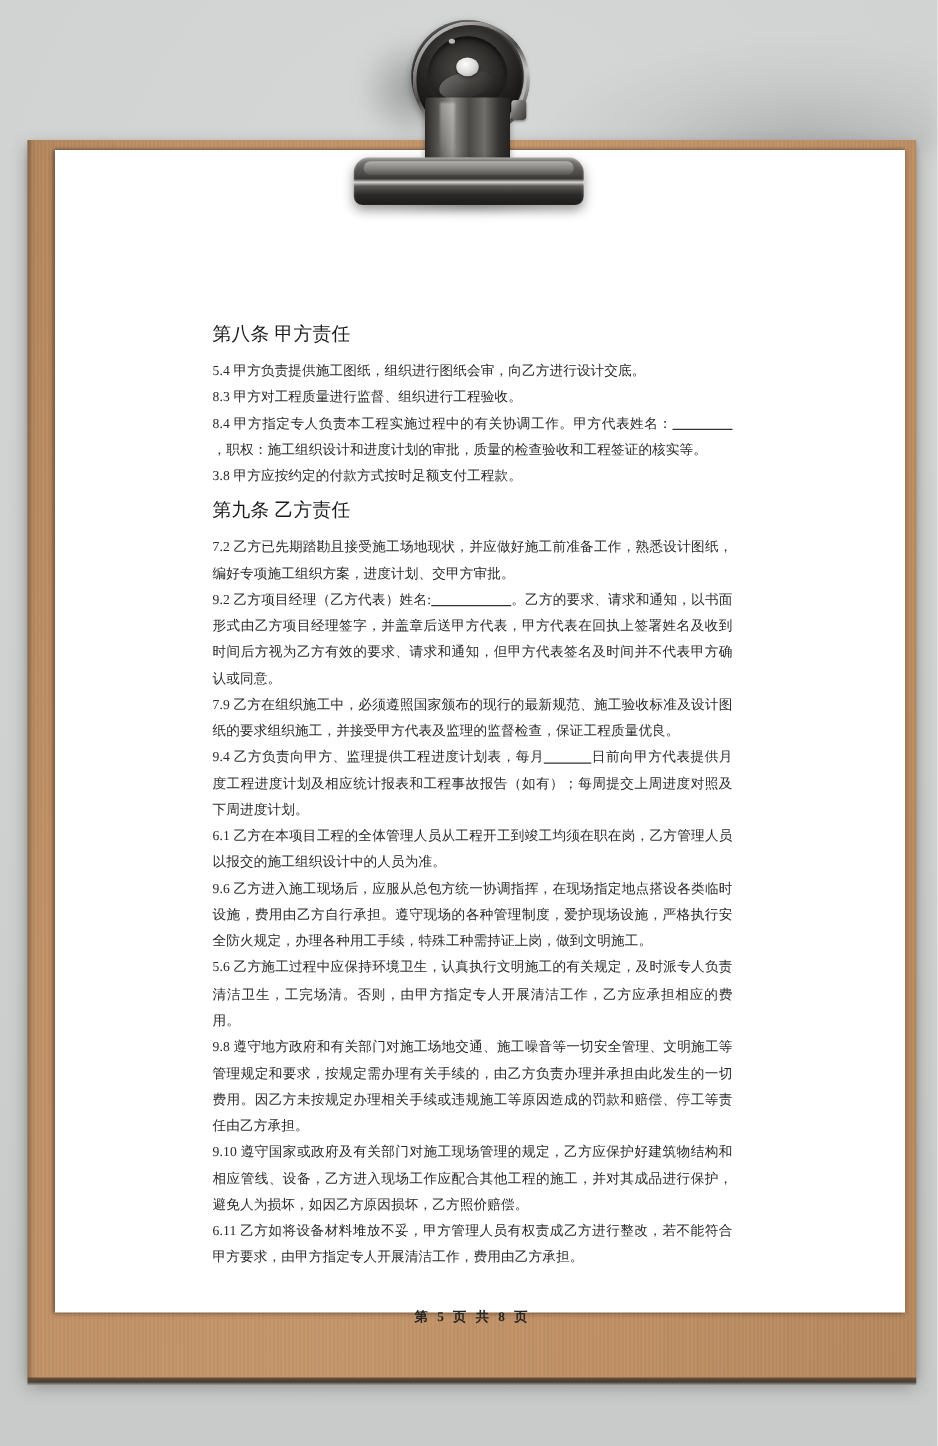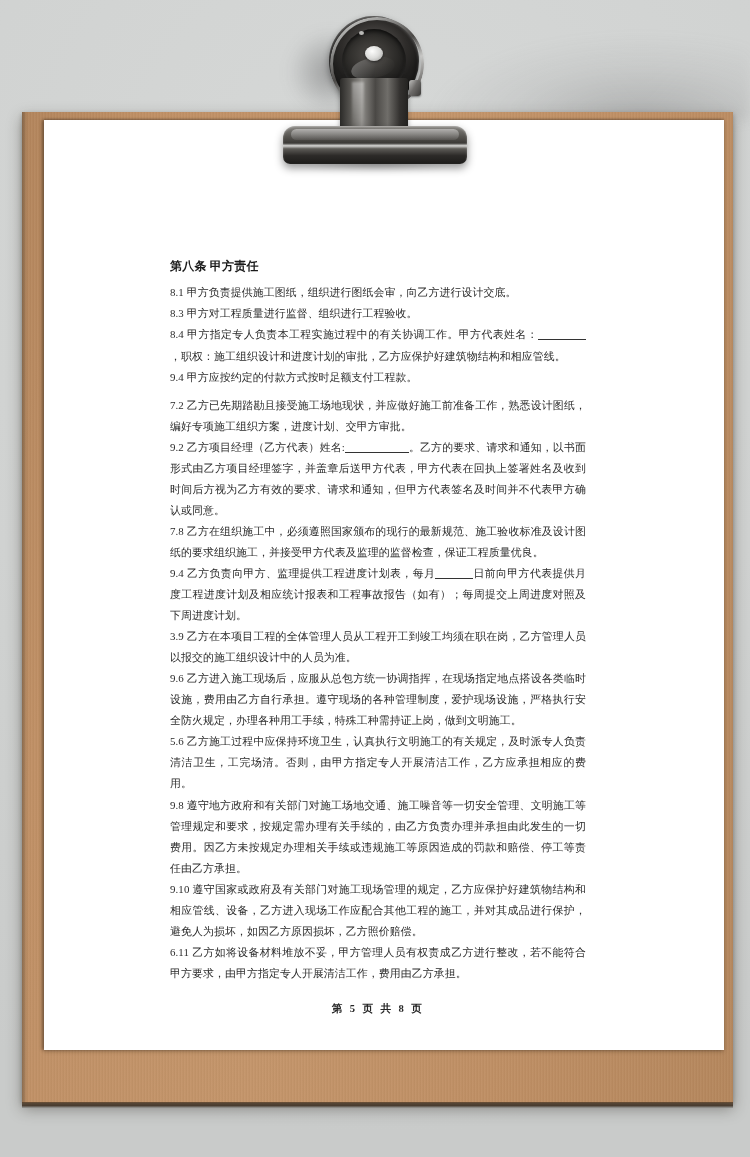--- a/index.html
+++ b/index.html
@@ -85,22 +85,22 @@
   }
 
   
   .doc {
     position: absolute;
     left: 170px;
     top: 258px;
     width: 416px;
   }
   .heading {
-    font-weight: bold;
-    font-size: 12px;
+    font-weight: normal;
+    font-size: 15px;
     color: #1a1a1a;
     margin: 0 0 7px 0;
     letter-spacing: 0.2px;
     line-height: 1.45;
   }
   .section {
     margin-bottom: 7px;
   }
   .section:last-child { margin-bottom: 0; }
   .para {
@@ -124,21 +124,21 @@
     border-bottom: 1px solid #333;
     vertical-align: -2px;
   }
   .blank-long {
     display: inline-block;
     width: 64px;
     border-bottom: 1px solid #333;
     vertical-align: -2px;
   }
   .footer {
-    margin-top: 18px;
+    margin-top: 30px;
     text-align: center;
     font-size: 10.6px;
     font-weight: bold;
     color: #262626;
     letter-spacing: 2.4px;
   }
 
   
   .clip {
     position: absolute;
@@ -294,32 +294,33 @@
   <div class="board-left-bevel"></div>
   <div class="board-bottom-edge"></div>
 </div>
 
 <div class="paper"></div>
 
 <div class="doc">
 
   <div class="section">
     <p class="heading">第八条  甲方责任</p>
-    <p class="para">8.1  甲方负责提供施工图纸，组织进行图纸会审，向乙方进行设计交底。</p>
+    <p class="para">5.4  甲方负责提供施工图纸，组织进行图纸会审，向乙方进行设计交底。</p>
     <p class="para">8.3 甲方对工程质量进行监督、组织进行工程验收。</p>
-    <p class="para"><span>8.4 甲方指定专人负责本工程实施过程中的有关协调工作。甲方代表姓名：</span><span class="blank-mid"></span><span>，职权：施工组织设计和进度计划的审批，乙方应保护好建筑物结构和相应管线。</span></p>
-    <p class="para">9.4 甲方应按约定的付款方式按时足额支付工程款。</p>
+    <p class="para"><span>8.4 甲方指定专人负责本工程实施过程中的有关协调工作。甲方代表姓名：</span><span class="blank-mid"></span><span>，职权：施工组织设计和进度计划的审批，质量的检查验收和工程签证的核实等。</span></p>
+    <p class="para">3.8 甲方应按约定的付款方式按时足额支付工程款。</p>
   </div>
 
   <div class="section">
+    <p class="heading">第九条  乙方责任</p>
     <p class="para">7.2  乙方已先期踏勘且接受施工场地现状，并应做好施工前准备工作，熟悉设计图纸，编好专项施工组织方案，进度计划、交甲方审批。</p>
     <p class="para"><span>9.2  乙方项目经理（乙方代表）姓名:</span><span class="blank-long"></span><span>。乙方的要求、请求和通知，以书面形式由乙方项目经理签字，并盖章后送甲方代表，甲方代表在回执上签署姓名及收到时间后方视为乙方有效的要求、请求和通知，但甲方代表签名及时间并不代表甲方确认或同意。</span></p>
-    <p class="para">7.8 乙方在组织施工中，必须遵照国家颁布的现行的最新规范、施工验收标准及设计图纸的要求组织施工，并接受甲方代表及监理的监督检查，保证工程质量优良。</p>
+    <p class="para">7.9 乙方在组织施工中，必须遵照国家颁布的现行的最新规范、施工验收标准及设计图纸的要求组织施工，并接受甲方代表及监理的监督检查，保证工程质量优良。</p>
     <p class="para"><span>9.4 乙方负责向甲方、监理提供工程进度计划表，每月</span><span class="blank-short"></span><span>日前向甲方代表提供月度工程进度计划及相应统计报表和工程事故报告（如有）；每周提交上周进度对照及下周进度计划。</span></p>
-    <p class="para">3.9 乙方在本项目工程的全体管理人员从工程开工到竣工均须在职在岗，乙方管理人员以报交的施工组织设计中的人员为准。</p>
+    <p class="para">6.1 乙方在本项目工程的全体管理人员从工程开工到竣工均须在职在岗，乙方管理人员以报交的施工组织设计中的人员为准。</p>
     <p class="para">9.6 乙方进入施工现场后，应服从总包方统一协调指挥，在现场指定地点搭设各类临时设施，费用由乙方自行承担。遵守现场的各种管理制度，爱护现场设施，严格执行安全防火规定，办理各种用工手续，特殊工种需持证上岗，做到文明施工。</p>
     <p class="para">5.6  乙方施工过程中应保持环境卫生，认真执行文明施工的有关规定，及时派专人负责清洁卫生，工完场清。否则，由甲方指定专人开展清洁工作，乙方应承担相应的费用。</p>
     <p class="para">9.8 遵守地方政府和有关部门对施工场地交通、施工噪音等一切安全管理、文明施工等管理规定和要求，按规定需办理有关手续的，由乙方负责办理并承担由此发生的一切费用。因乙方未按规定办理相关手续或违规施工等原因造成的罚款和赔偿、停工等责任由乙方承担。</p>
     <p class="para">9.10 遵守国家或政府及有关部门对施工现场管理的规定，乙方应保护好建筑物结构和相应管线、设备，乙方进入现场工作应配合其他工程的施工，并对其成品进行保护，避免人为损坏，如因乙方原因损坏，乙方照价赔偿。</p>
     <p class="para">6.11  乙方如将设备材料堆放不妥，甲方管理人员有权责成乙方进行整改，若不能符合甲方要求，由甲方指定专人开展清洁工作，费用由乙方承担。</p>
   </div>
 
   <div class="footer">第 5 页 共 8 页</div>
 </div>
 

